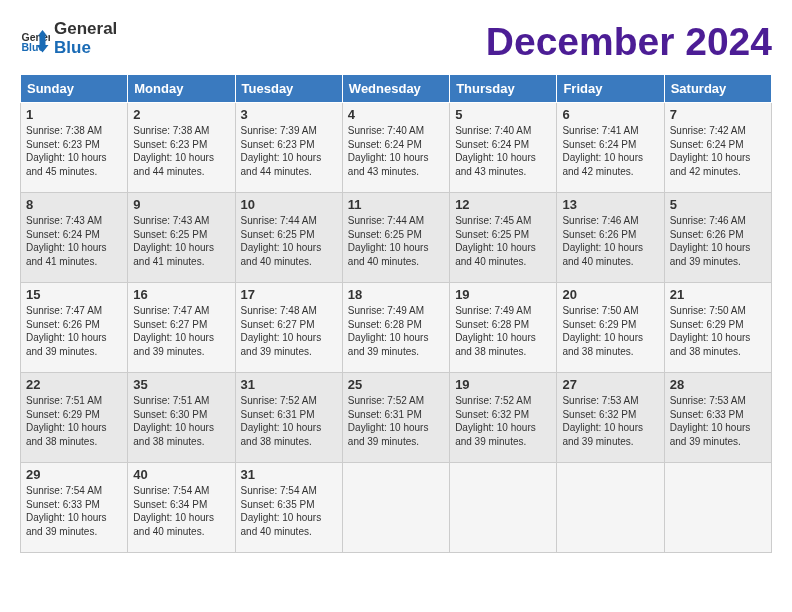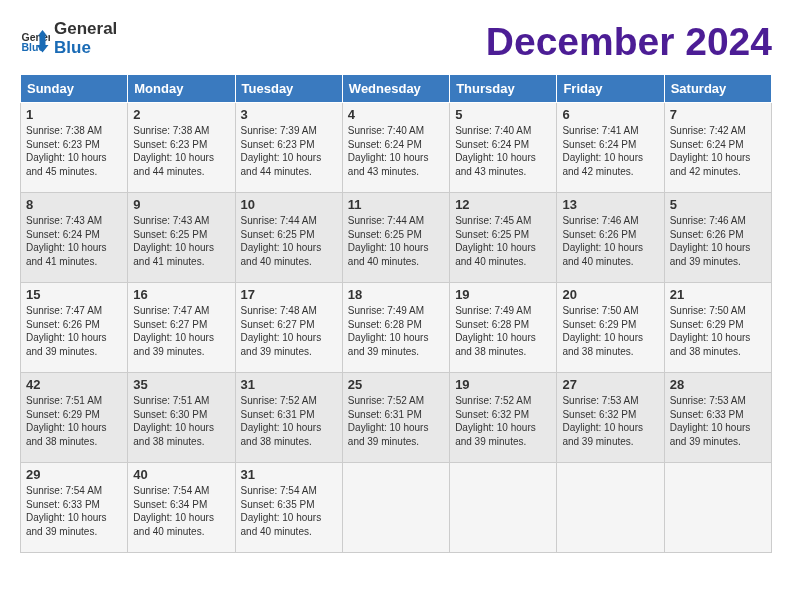--- a/index.html
+++ b/index.html
@@ -283,21 +283,21 @@
         <span class="day-number">21</span>
         <div class="day-info">
           Sunrise: 7:50 AM<br>
           Sunset: 6:29 PM<br>
           Daylight: 10 hours and 38 minutes.
         </div>
       </td>
       </tr>
       <tr>
         <td>
-        <span class="day-number">42</span>
+        <span class="day-number">22</span>
         <div class="day-info">
           Sunrise: 7:51 AM<br>
           Sunset: 6:29 PM<br>
           Daylight: 10 hours and 38 minutes.
         </div>
       </td>
         <td>
         <span class="day-number">35</span>
         <div class="day-info">
           Sunrise: 7:51 AM<br>

